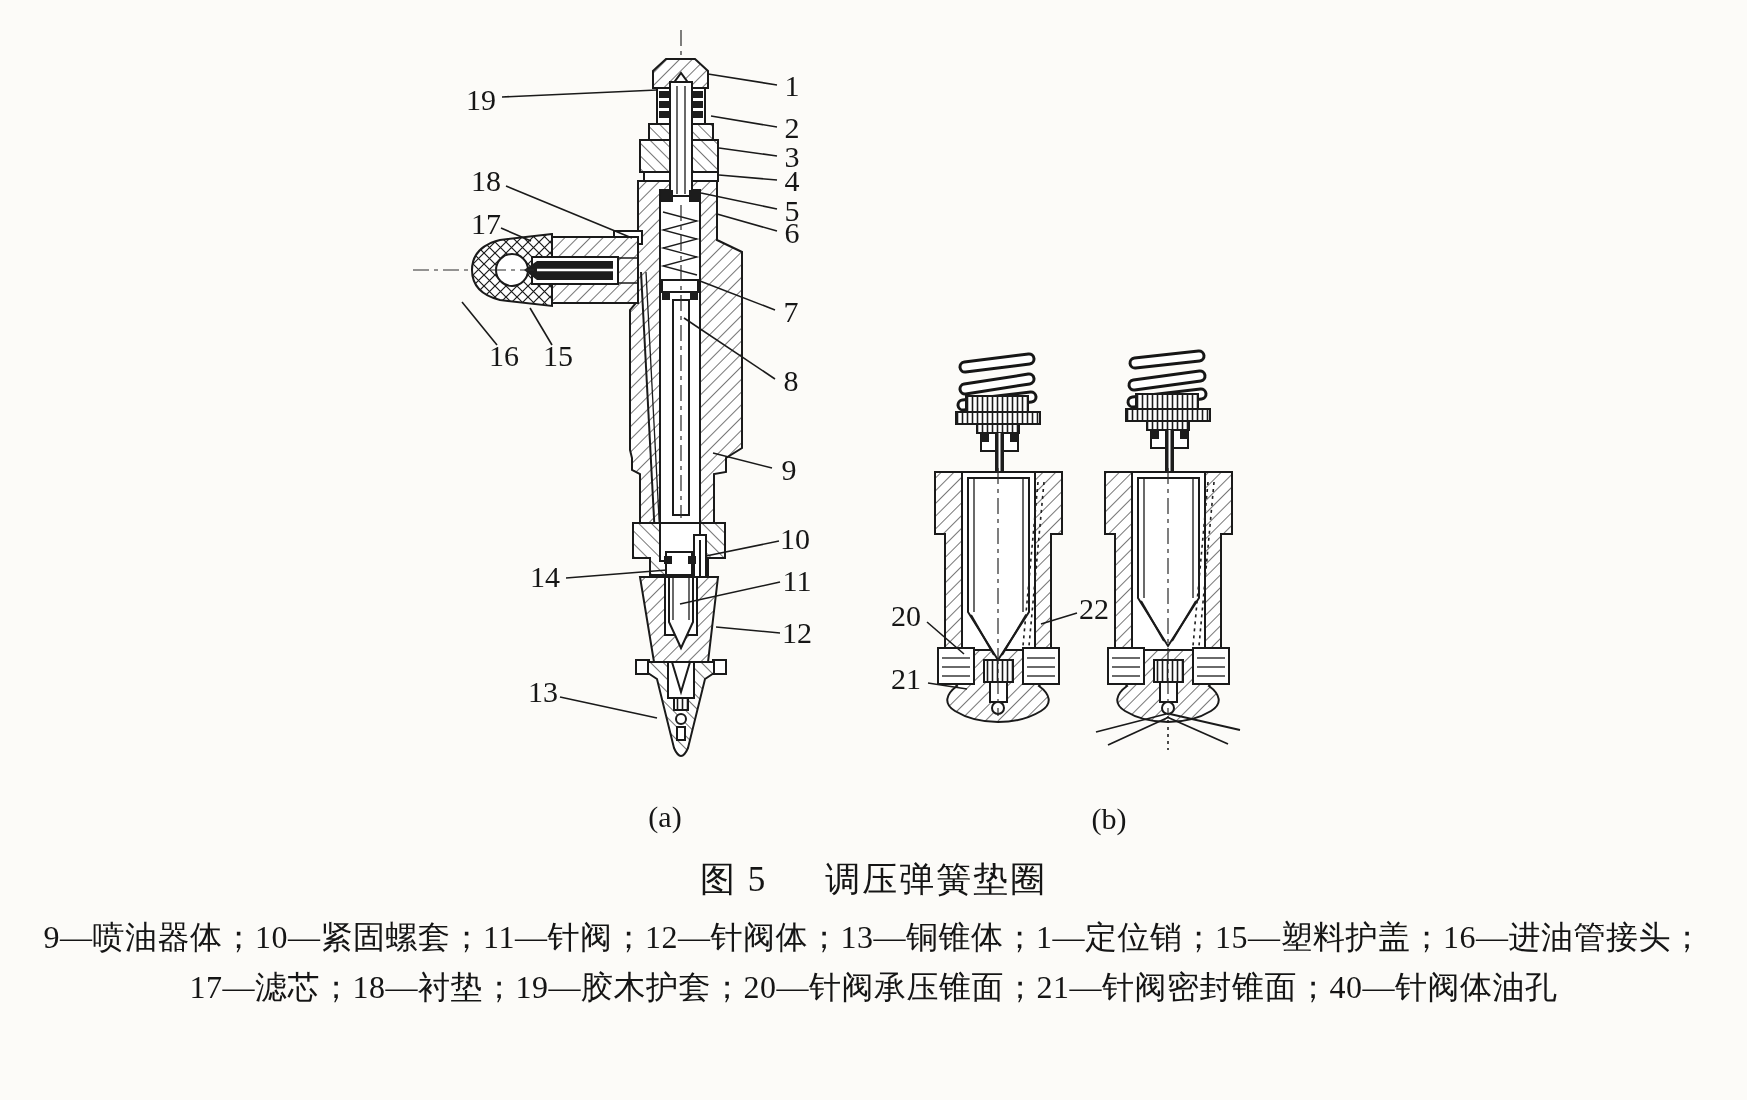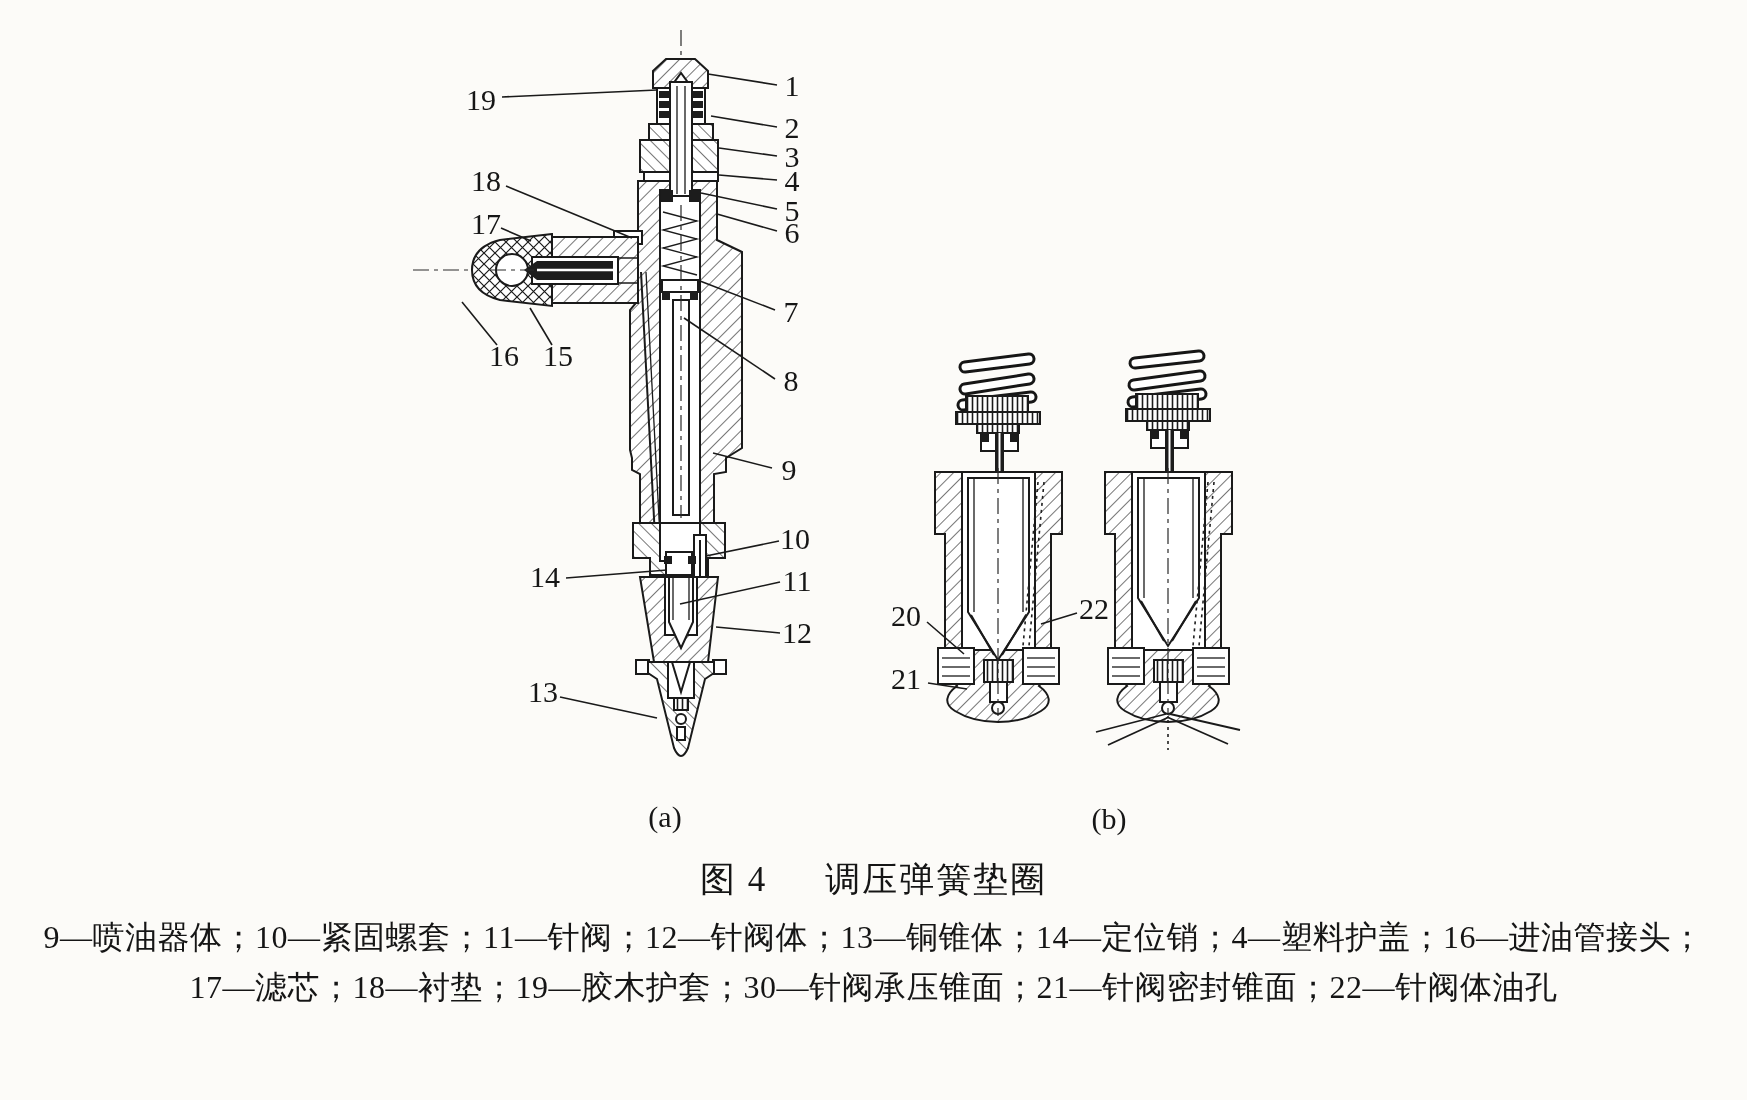--- a/index.html
+++ b/index.html
@@ -300,20 +300,20 @@
         <text x="906" y="689" class="callout">21</text>
         <line x1="1077" y1="613" x2="1041" y2="624" class="leader"></line>
         <text x="1094" y="619" class="callout">22</text>
       </g>
 
     <text class="subfig" x="665" y="827">(a)</text>
     <text class="subfig" x="1109" y="829">(b)</text>
   </svg>
 
   <div class="caption">
-    <span>图 4</span><span class="gap"></span><span>调压弹簧垫圈</span>
+    <span>图 5</span><span class="gap"></span><span>调压弹簧垫圈</span>
   </div>
 
   <div class="legend">
-    <div class="lg-line">9—喷油器体；10—紧固螺套；11—针阀；12—针阀体；13—铜锥体；14—定位销；4—塑料护盖；16—进油管接头；</div>
-    <div class="lg-line">17—滤芯；18—衬垫；19—胶木护套；30—针阀承压锥面；21—针阀密封锥面；22—针阀体油孔</div>
+    <div class="lg-line">9—喷油器体；10—紧固螺套；11—针阀；12—针阀体；13—铜锥体；1—定位销；15—塑料护盖；16—进油管接头；</div>
+    <div class="lg-line">17—滤芯；18—衬垫；19—胶木护套；20—针阀承压锥面；21—针阀密封锥面；40—针阀体油孔</div>
   </div>
 </div>
 
 </body></html>

